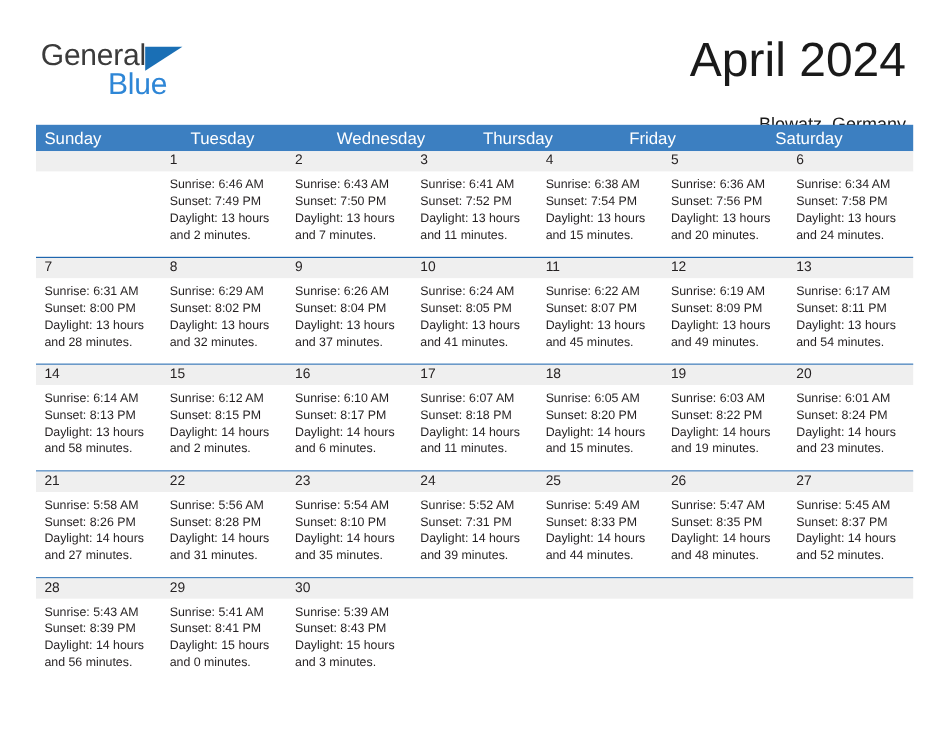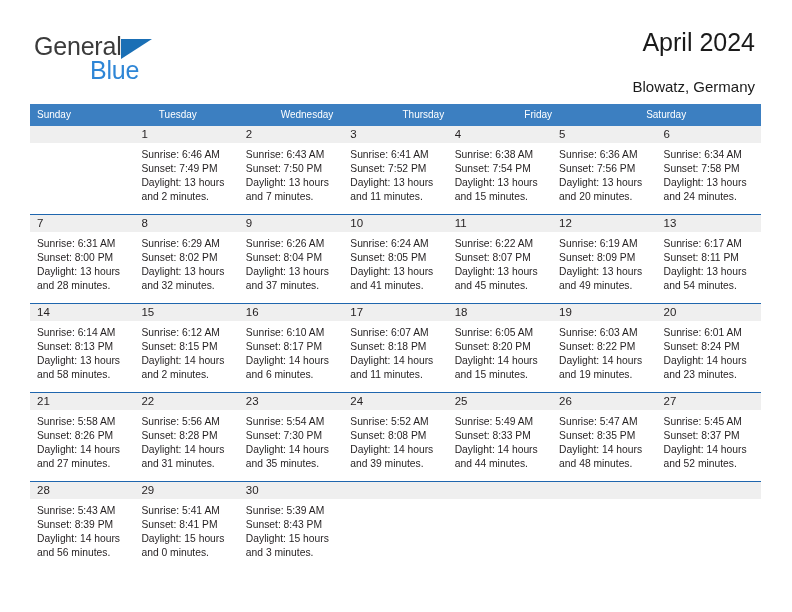--- a/index.html
+++ b/index.html
@@ -67,21 +67,21 @@
     line-height: 1;
   }
 
   .title-block {
     position: absolute;
     right: 37px;
     top: 28px;
     text-align: right;
   }
   .cal-title {
-    font-size: 25px;
+    font-size: 40px;
     color: #1a1a1a;
     line-height: 1.12;
     white-space: nowrap;
   }
   .cal-subtitle {
     margin-top: 23px;
     font-size: 15px;
     color: #1a1a1a;
     line-height: 1.1;
     white-space: nowrap;
@@ -97,21 +97,21 @@
 
   .weekday-row {
     display: flex;
     background: #3c7fc1;
     height: 22px;
   }
   .weekday-cell {
     flex: 1 1 0;
     min-width: 0;
     color: #ffffff;
-    font-size: 10px;
+    font-size: 14px;
     line-height: 22px;
     padding-left: 7px;
     box-sizing: border-box;
   }
 
   .week-row {
     position: relative;
     border-top: 1.4px solid #1f66ae;
   }
   .week-row:first-of-type {
@@ -364,27 +364,27 @@
               <div class="detail-line">and 27 minutes.</div>
             </div>
             <div class="detail-cell">
               <div class="detail-line">Sunrise: 5:56 AM</div>
               <div class="detail-line">Sunset: 8:28 PM</div>
               <div class="detail-line">Daylight: 14 hours</div>
               <div class="detail-line">and 31 minutes.</div>
             </div>
             <div class="detail-cell">
               <div class="detail-line">Sunrise: 5:54 AM</div>
-              <div class="detail-line">Sunset: 7:30 PM</div>
+              <div class="detail-line">Sunset: 8:10 PM</div>
               <div class="detail-line">Daylight: 14 hours</div>
               <div class="detail-line">and 35 minutes.</div>
             </div>
             <div class="detail-cell">
               <div class="detail-line">Sunrise: 5:52 AM</div>
-              <div class="detail-line">Sunset: 8:08 PM</div>
+              <div class="detail-line">Sunset: 7:31 PM</div>
               <div class="detail-line">Daylight: 14 hours</div>
               <div class="detail-line">and 39 minutes.</div>
             </div>
             <div class="detail-cell">
               <div class="detail-line">Sunrise: 5:49 AM</div>
               <div class="detail-line">Sunset: 8:33 PM</div>
               <div class="detail-line">Daylight: 14 hours</div>
               <div class="detail-line">and 44 minutes.</div>
             </div>
             <div class="detail-cell">

